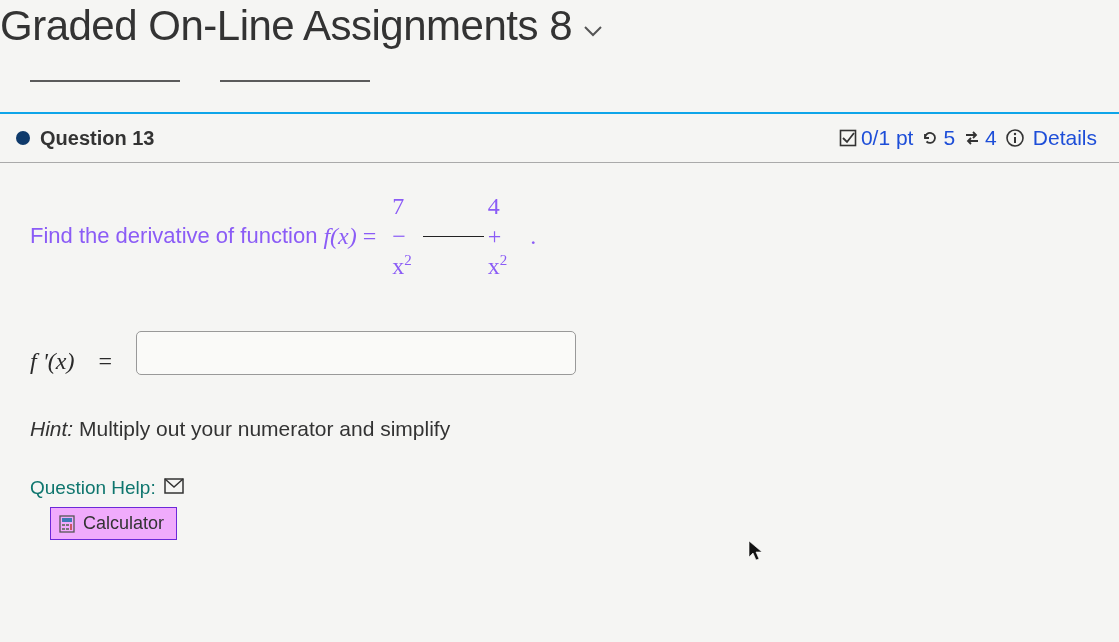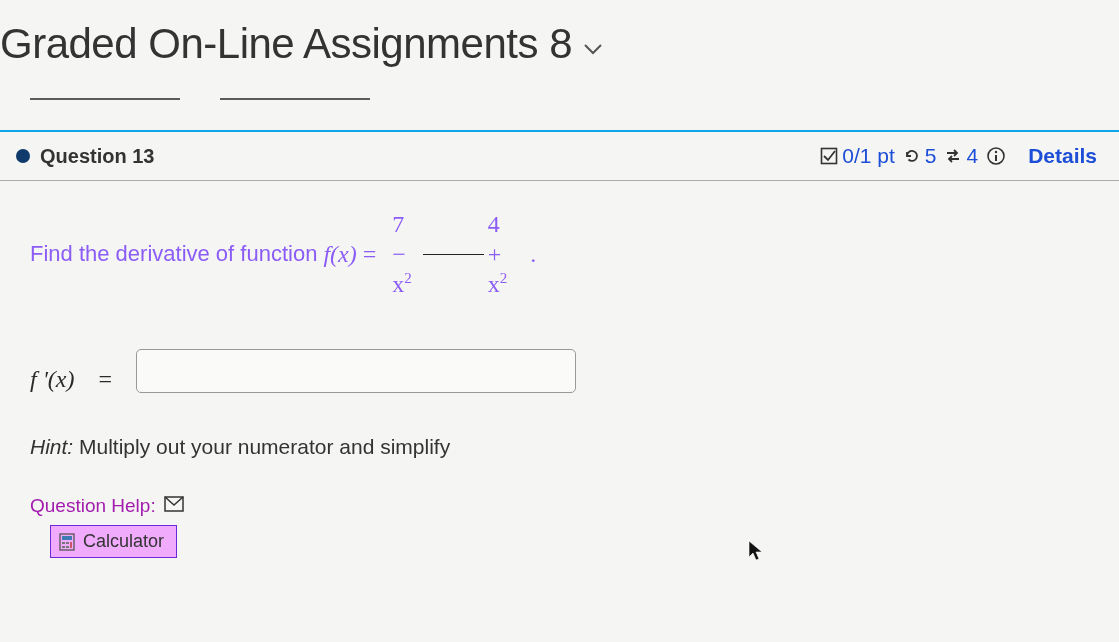--- a/index.html
+++ b/index.html
@@ -8,21 +8,21 @@
     background: #f5f5f3;
     color: #2a2a2a;
     width: 1119px;
     height: 642px;
     overflow: hidden;
   }
   .page-title-row {
     display: flex;
     align-items: center;
     gap: 12px;
-    padding: 20px 0 0 0;
+    padding: 2px 0 0 0;
   }
   .page-title {
     font-size: 42px;
     font-weight: 500;
     color: #333;
     letter-spacing: -0.5px;
   }
   .chevron {
     font-size: 20px;
     color: #555;
@@ -64,21 +64,21 @@
     color: #333;
   }
   .q-right {
     display: flex;
     align-items: center;
     gap: 4px;
     font-size: 21px;
     color: #1d4ed8;
   }
   .q-right .icon { display: inline-flex; align-items: center; }
-  .details-link { margin-left: 18px; cursor: pointer; font-weight: bold; }
+  .details-link { margin-left: 4px; cursor: pointer; }
   .content {
     padding: 28px 30px 10px 30px;
   }
   .problem-row {
     display: flex;
     align-items: center;
     font-size: 22px;
     color: #8b5cf6;
     gap: 6px;
     margin-bottom: 50px;
@@ -114,21 +114,21 @@
     padding: 0 10px;
   }
   .hint-row {
     font-size: 21px;
     color: #333;
     margin-bottom: 36px;
   }
   .hint-label { font-style: italic; }
   .help-row {
     font-size: 19px;
-    color: #a21caf;
+    color: #0f766e;
     display: flex;
     align-items: center;
     gap: 8px;
     margin-bottom: 8px;
   }
   .msg-link {
     text-decoration: underline;
     cursor: pointer;
     display: inline-flex;
     align-items: center;

